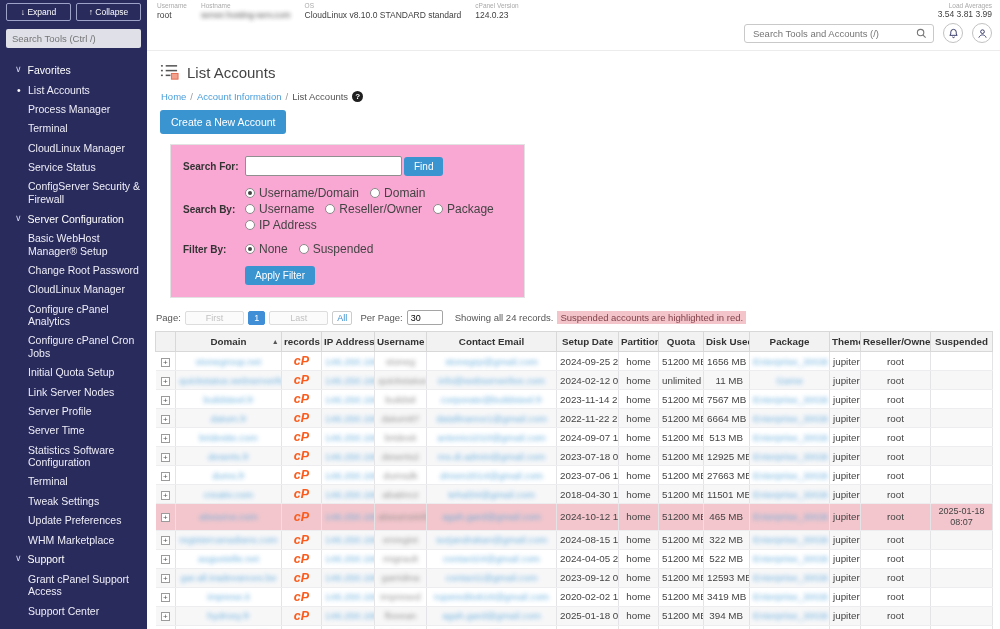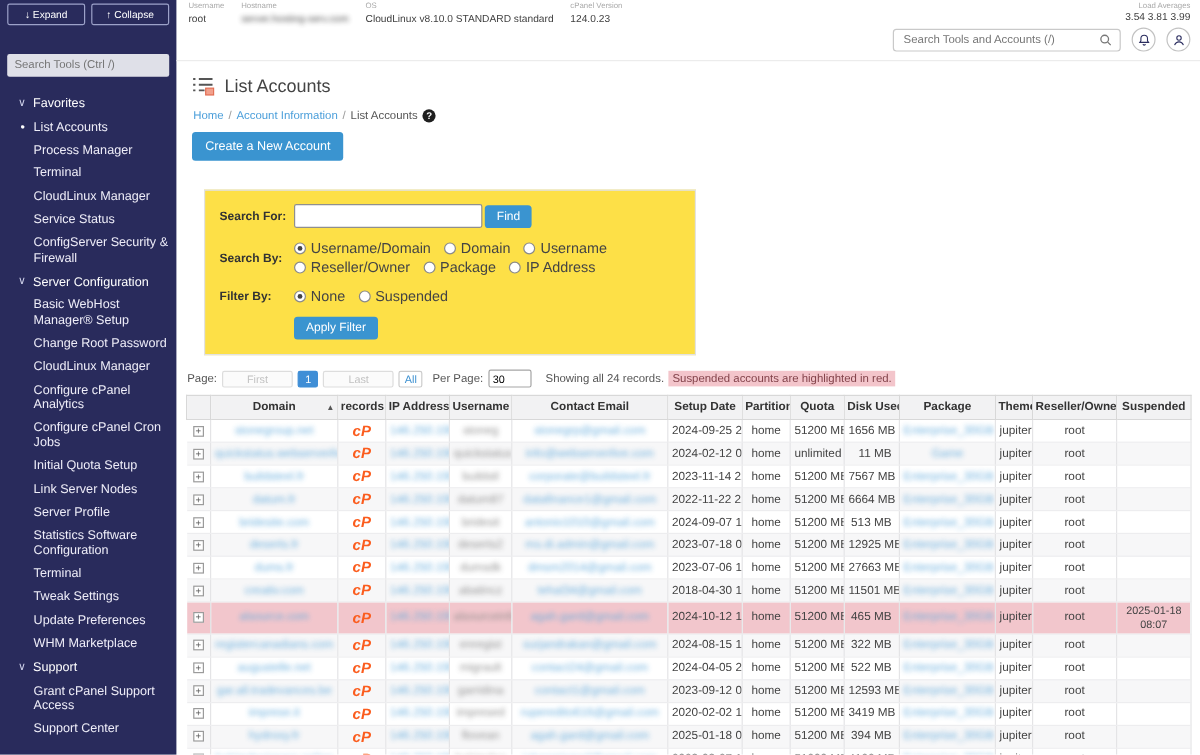--- a/index.html
+++ b/index.html
@@ -7,21 +7,21 @@
   body {
     width:1000px; height:629px; overflow:hidden;
     font-family:"Liberation Sans", sans-serif;
     background:#fff; color:#333;
   }
   .app { display:flex; width:1000px; height:629px; }
 
   
   .sidebar { width:147px; flex-shrink:0; background:#292b5c; height:629px; overflow:hidden; }
   .logo { color:#fff; font-style:italic; font-weight:800; font-size:19px; letter-spacing:.5px; padding:3px 0 2px 12px; }
-  .side-btns { display:flex; gap:5px; padding:3px 6px 23px 6px;justify-content:flex-end; }
+  .side-btns { display:flex; gap:5px; padding:3px 6px 7px 6px;justify-content:flex-end; }
   .side-btn { flex:1; border:1px solid #9da2c9; color:#fff; font-size:8.5px; text-align:center; padding:3px 0; border-radius:2px; cursor:pointer; white-space:nowrap; }
   .side-search { padding:0 6px 6px 6px; }
   .side-search input { width:100%; background:#dfe0e8; border:0; border-radius:2px; font-size:9.5px; padding:4px 6px; color:#333; font-family:"Liberation Sans",sans-serif; }
   nav { padding-top:6px; }
   .sec-h { display:flex; align-items:center; gap:6px; padding:4px 4px 4px 15px; color:#fff; font-size:10.5px; cursor:pointer; }
   .sec-h .chev { font-size:9px; color:#cfd2ea; transform:translateY(-1px); }
   .nav-item { padding:3.5px 6px 3.5px 28px; color:#eeedf8; font-size:10.5px; line-height:1.18; position:relative; cursor:pointer; }
   .nav-item.active::before { content:"\2022"; position:absolute; left:17px; color:#fff; }
 
   
@@ -41,21 +41,21 @@
   .page-title { font-size:15px; color:#444; }
   .breadcrumb { font-size:9.5px; color:#888; padding:7px 0 4px 6px; display:flex; align-items:center; gap:4px; }
   .breadcrumb a { color:#4a9eda; text-decoration:none; cursor:pointer; }
   .bc-sep { color:#999; }
   .bc-current { color:#555; }
   .help-dot { display:inline-flex; width:11px; height:11px; border-radius:50%; background:#1f1f1f; color:#fff; font-size:8px; font-weight:bold; align-items:center; justify-content:center; cursor:pointer; }
   .btn-blue { background:#3a94d0; color:#fff; border:0; border-radius:3px; font-size:10.5px; padding:6px 11px; cursor:pointer; font-family:"Liberation Sans",sans-serif; }
   .create-row { padding:4px 0 6px 5px; }
 
   
-  .panel { border:1px solid #e2e2e2; background:#fde047; width:410px; margin:18px 0 10px 15px; padding:11px 12px 12px 12px; }
+  .panel { border:1px solid #e2e2e2; background:#f9a8d4; width:355px; margin:4px 0 10px 15px; padding:11px 12px 12px 12px; }
   .f-row { display:flex; align-items:center; margin-bottom:10px; }
   .f-label { width:62px; text-align:left; font-weight:bold; font-size:10px; color:#333; flex-shrink:0; }
   .f-ctl { display:flex; align-items:center; gap:2px; flex-wrap:wrap; }
   .f-input { width:157px; height:20px; border:1px solid #8f8f8f; border-radius:2px; font-size:10px; padding:0 4px; font-family:"Liberation Sans",sans-serif; }
   .btn-sm { background:#3a94d0; color:#fff; border:0; border-radius:3px; font-size:10px; padding:4px 10px; cursor:pointer; font-family:"Liberation Sans",sans-serif; }
   .radio-opt { display:inline-flex; align-items:center; gap:4px; font-size:12px; color:#444; margin-right:9px; cursor:pointer; }
   .rdot { width:10px; height:10px; border:1px solid #8a8a8a; border-radius:50%; background:#fff; position:relative; flex-shrink:0; }
   .rdot.sel::after { content:""; position:absolute; left:2px; top:2px; width:4px; height:4px; border-radius:50%; background:#444; }
 
   
@@ -110,20 +110,21 @@
           <span>Server Configuration</span>
         </div>
         <div class="nav-item">Basic WebHost Manager® Setup</div>
         <div class="nav-item">Change Root Password</div>
         <div class="nav-item">CloudLinux Manager</div>
         <div class="nav-item">Configure cPanel Analytics</div>
         <div class="nav-item">Configure cPanel Cron Jobs</div>
         <div class="nav-item">Initial Quota Setup</div>
         <div class="nav-item">Link Server Nodes</div>
         <div class="nav-item">Server Profile</div>
+        <div class="nav-item">Server Time</div>
         <div class="nav-item">Statistics Software Configuration</div>
         <div class="nav-item">Terminal</div>
         <div class="nav-item">Tweak Settings</div>
         <div class="nav-item">Update Preferences</div>
         <div class="nav-item">WHM Marketplace</div>
         <div class="sec-h">
           <span class="chev">∨</span>
           <span>Support</span>
         </div>
         <div class="nav-item">Grant cPanel Support Access</div>

